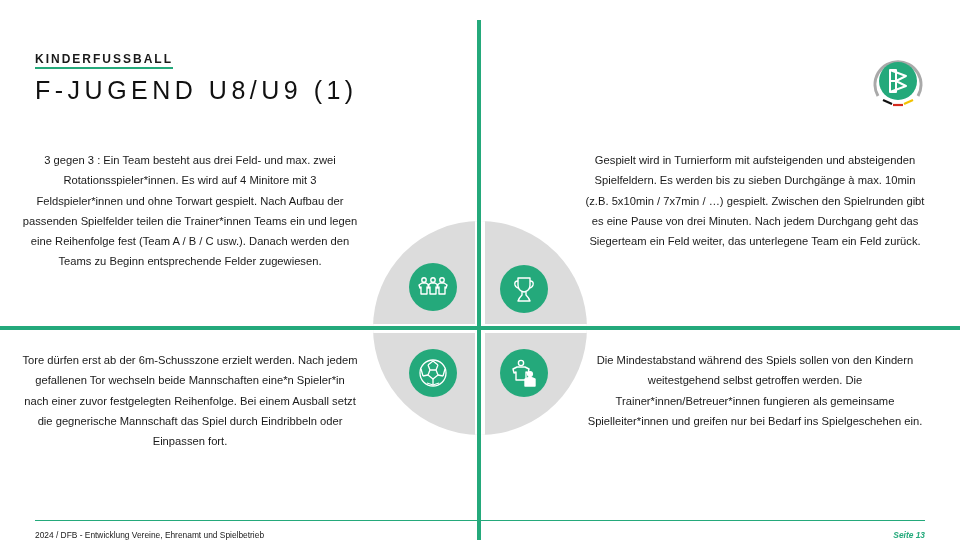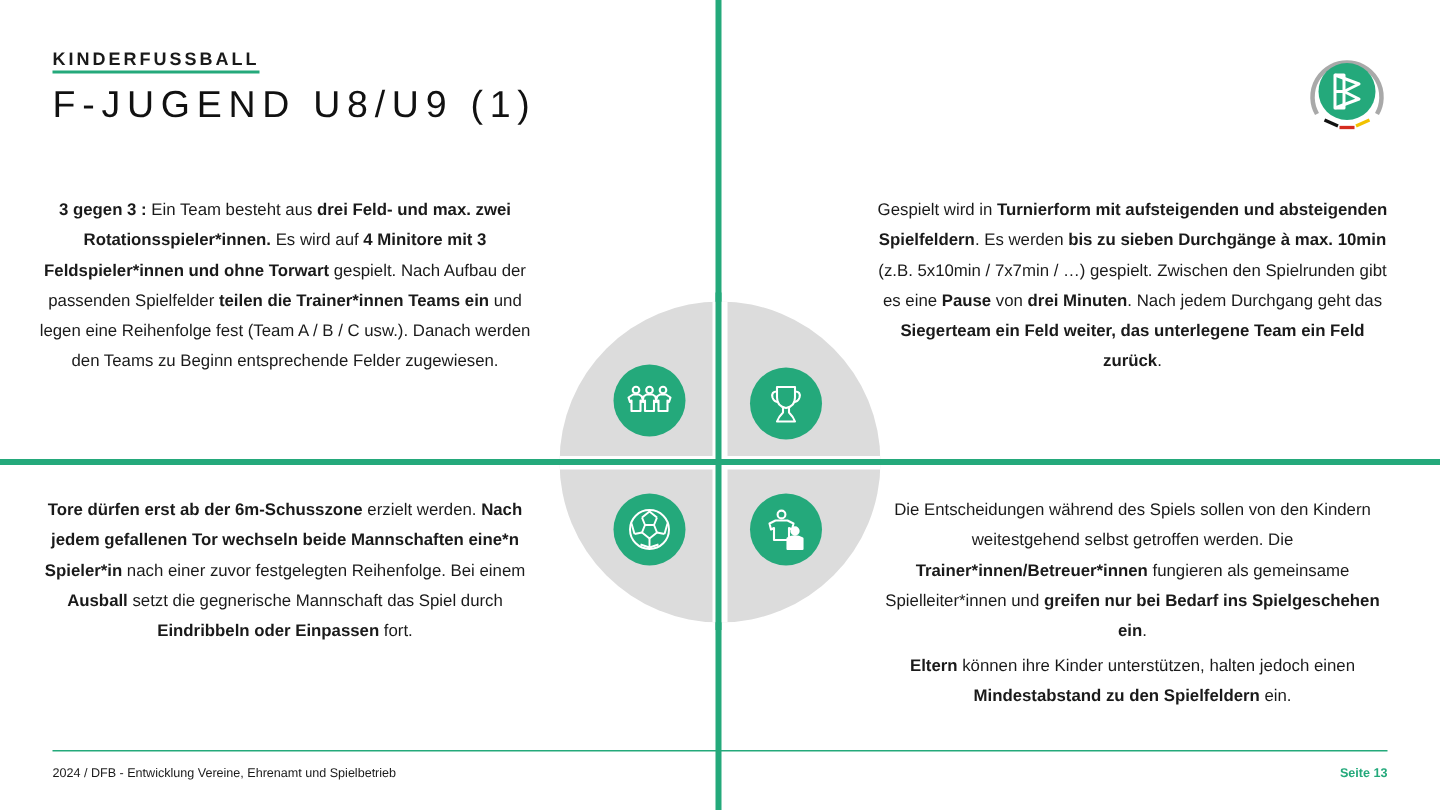--- a/index.html
+++ b/index.html
@@ -21,36 +21,36 @@
   .quad.tr { left: 107px; top: 0; }
   .quad.bl { left: 0; top: 108px; }
   .quad.br { left: 107px; top: 108px; }
   .gap-v { position: absolute; left: 102px; top: 0; width: 10px; height: 214px; background: #ffffff; }
   .gap-h { position: absolute; left: 0; top: 103px; width: 214px; height: 9px; background: #ffffff; }
 
   .icon-circle { position: absolute; width: 48px; height: 48px; border-radius: 50%; background: var(--accent); display: flex; align-items: center; justify-content: center; }
   .icon-circle svg { width: 34px; height: 34px; }
 
   .text-block { position: absolute; font-size: 11.2px; line-height: 20.3px; text-align: center; color: #1a1a1a; }
-  .text-block b { font-weight: bold; }
+  .text-block b { font-weight: normal; }
   .tb-tl { left: 22px; top: 130px; width: 336px; }
   .tb-tr { left: 583px; top: 130px; width: 344px; }
   .tb-bl { left: 22px; top: 330px; width: 336px; }
   .tb-br { left: 583px; top: 330px; width: 344px; }
   .tb-bl-note { left: 22px; top: 435px; width: 336px; font-size: 9.3px; line-height: 20.5px; font-style: italic; }
   .tb-br-2 { left: 583px; top: 434px; width: 344px; }
 
   .footer-line { position: absolute; left: 35px; top: 500px; width: 890px; height: 1px; background: var(--accent); }
   .footer-left { position: absolute; left: 35px; top: 510px; font-size: 8.4px; font-weight: normal; color: #1a1a1a; }
-  .footer-right { position: absolute; right: 35px; top: 510px; font-size: 8.4px; font-weight: bold; color: var(--accent); }
+  .footer-right { position: absolute; right: 35px; top: 510px; font-size: 8.4px; font-weight: bold; color: var(--accent); font-style: italic; }
 </style>
 </head>
 <body>
 
-<div style="position:absolute;inset:0;">
+<div style="position:absolute;inset:0;margin-top:20px;">
 
   <div class="vline"></div>
   <div class="hline"></div>
 
   <div class="kicker">KINDERFUSSBALL</div>
   <div class="title">F-JUGEND U8/U9 (1)</div>
 
   <div class="logo">
     <svg viewBox="0 0 56 56" width="56" height="56">
       <path d="M8 40 A23 23 0 1 1 48 40" fill="none" stroke="#a9a9a9" stroke-width="3"></path>
@@ -109,19 +109,18 @@
       <circle cx="14" cy="7" r="2.6"></circle>
       <path d="M6 13 L10 11 L18 11 L22 13 L21 17 L19 16 L19 24 L9 24 L9 16 L7 17 Z"></path>
       <circle cx="23" cy="18" r="2.4" fill="#fff"></circle>
       <path d="M18 23 Q23 20 28 23 L28 30 L18 30 Z" fill="#fff"></path>
     </svg>
   </div>
 
   <div class="text-block tb-tl"><b>3 gegen 3 :</b><span> Ein Team besteht aus </span><b>drei Feld-  und max. zwei Rotationsspieler*innen.</b><span> Es wird auf </span><b>4 Minitore mit 3 Feldspieler*innen und ohne Torwart</b><span> gespielt. Nach Aufbau der passenden Spielfelder </span><b>teilen die Trainer*innen Teams ein</b><span> und legen eine Reihenfolge fest (Team A / B / C usw.). Danach werden den Teams zu Beginn entsprechende Felder zugewiesen.</span></div>
   <div class="text-block tb-tr"><span>Gespielt wird in </span><b>Turnierform mit aufsteigenden und absteigenden Spielfeldern</b><span>. Es werden </span><b>bis zu sieben Durchgänge à max. 10min</b><span> (z.B. 5x10min / 7x7min / …) gespielt. Zwischen den Spielrunden gibt es eine </span><b>Pause</b><span> von </span><b>drei Minuten</b><span>. Nach jedem Durchgang geht das </span><b>Siegerteam ein Feld weiter, das unterlegene Team ein Feld zurück</b><span>.</span></div>
   <div class="text-block tb-bl"><b>Tore dürfen </b><b>erst ab der 6m-Schusszone</b><span> erzielt werden. </span><b>Nach jedem gefallenen Tor wechseln beide Mannschaften eine*n Spieler*in</b><span> nach einer zuvor festgelegten Reihenfolge. Bei einem </span><b>Ausball</b><span> setzt die gegnerische Mannschaft das Spiel durch </span><b>Eindribbeln oder Einpassen</b><span> fort.</span></div>
-  <div class="text-block tb-br"><span>Die Entscheidungen während des Spiels sollen von den Kindern weitestgehend selbst getroffen werden. Die </span><b>Trainer*innen/Betreuer*innen</b><span> fungieren als gemeinsame Spielleiter*innen und </span><b>greifen nur bei Bedarf ins Spielgeschehen ein</b><span>.</span></div>
-  <div class="text-block tb-br-2"><b>Eltern</b><span> können ihre Kinder unterstützen, halten jedoch einen </span><b>Mindestabstand zu den Spielfeldern</b><span> ein.</span></div>
+  <div class="text-block tb-br"><span>Die Mindestabstand während des Spiels sollen von den Kindern weitestgehend selbst getroffen werden. Die </span><b>Trainer*innen/Betreuer*innen</b><span> fungieren als gemeinsame Spielleiter*innen und </span><b>greifen nur bei Bedarf ins Spielgeschehen ein</b><span>.</span></div>
 
   <div class="footer-line"></div>
   <div class="footer-left">2024 / DFB - Entwicklung Vereine, Ehrenamt und Spielbetrieb</div>
   <div class="footer-right">Seite 13</div>
 </div>
 
 </body></html>

